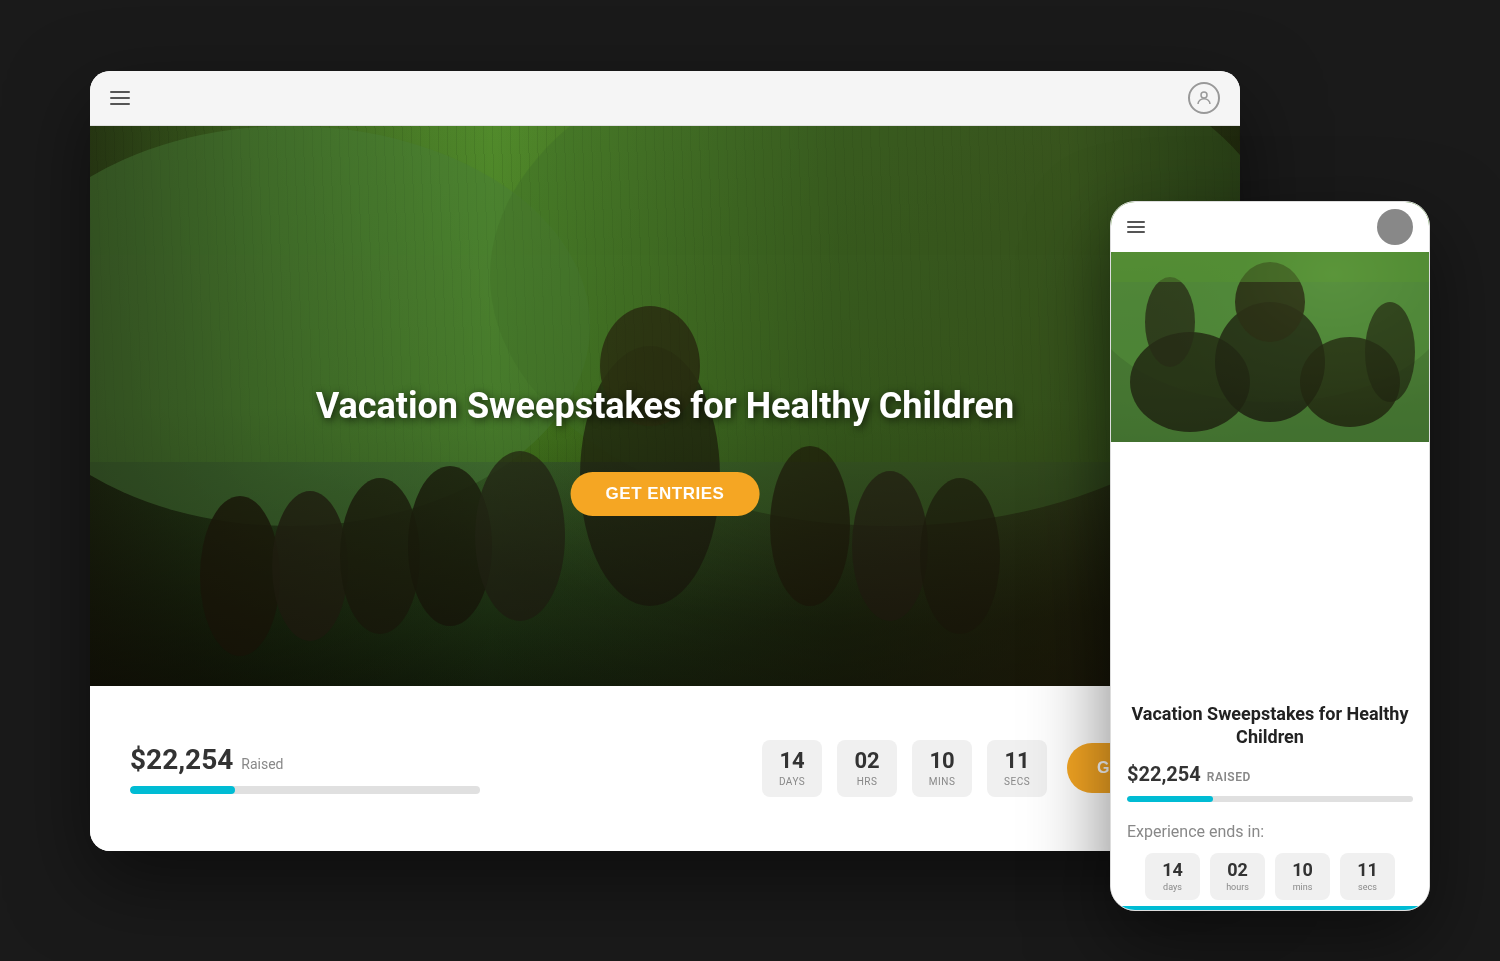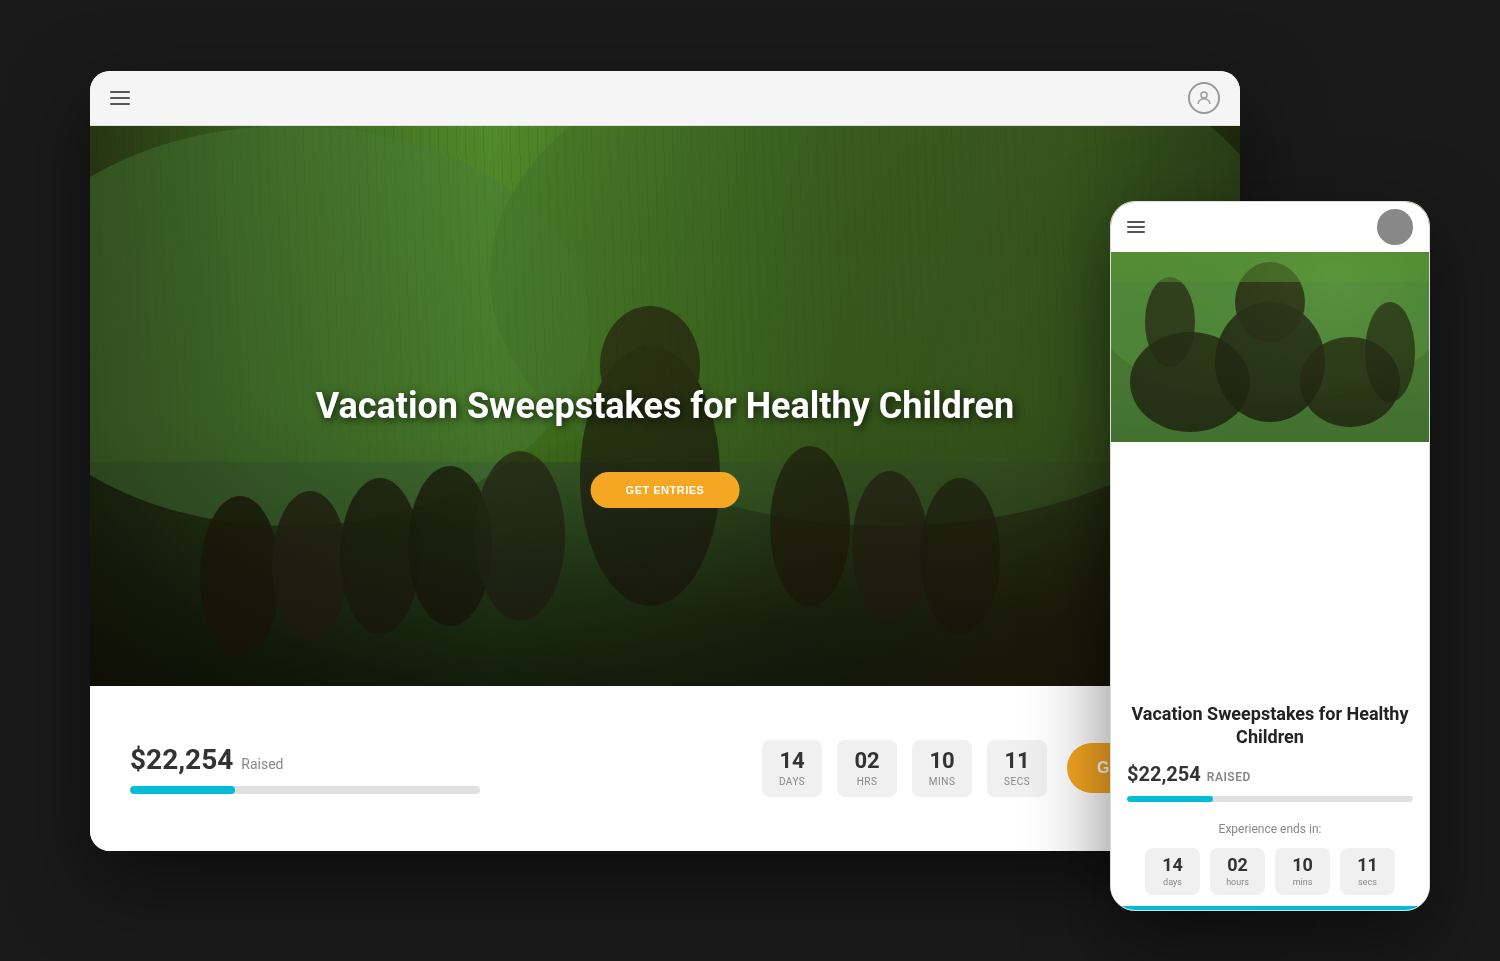--- a/index.html
+++ b/index.html
@@ -110,21 +110,21 @@
     .hero-get-entries-btn {
       position: absolute;
       top: 60%;
       left: 50%;
       transform: translate(-50%, 10px);
       background: #f5a623;
       color: white;
       border: none;
       border-radius: 25px;
       padding: 12px 35px;
-      font-size: 11px;
+      font-size: 17px;
       font-weight: 700;
       letter-spacing: 0.5px;
       cursor: pointer;
       z-index: 10;
     }
 
     
     .bottom-bar {
       background: white;
       height: 165px;
@@ -315,22 +315,22 @@
     }
 
     .mobile-progress-fill {
       height: 100%;
       background: #00bcd4;
       width: 30%;
       border-radius: 3px;
     }
 
     .mobile-experience-label {
-      text-align: center;
-      font-size: 12px;
+      text-align: left;
+      font-size: 16px;
       color: #888;
       margin-bottom: 12px;
     }
 
     .mobile-countdown {
       display: flex;
       justify-content: center;
       gap: 10px;
       margin-bottom: 20px;
     }

